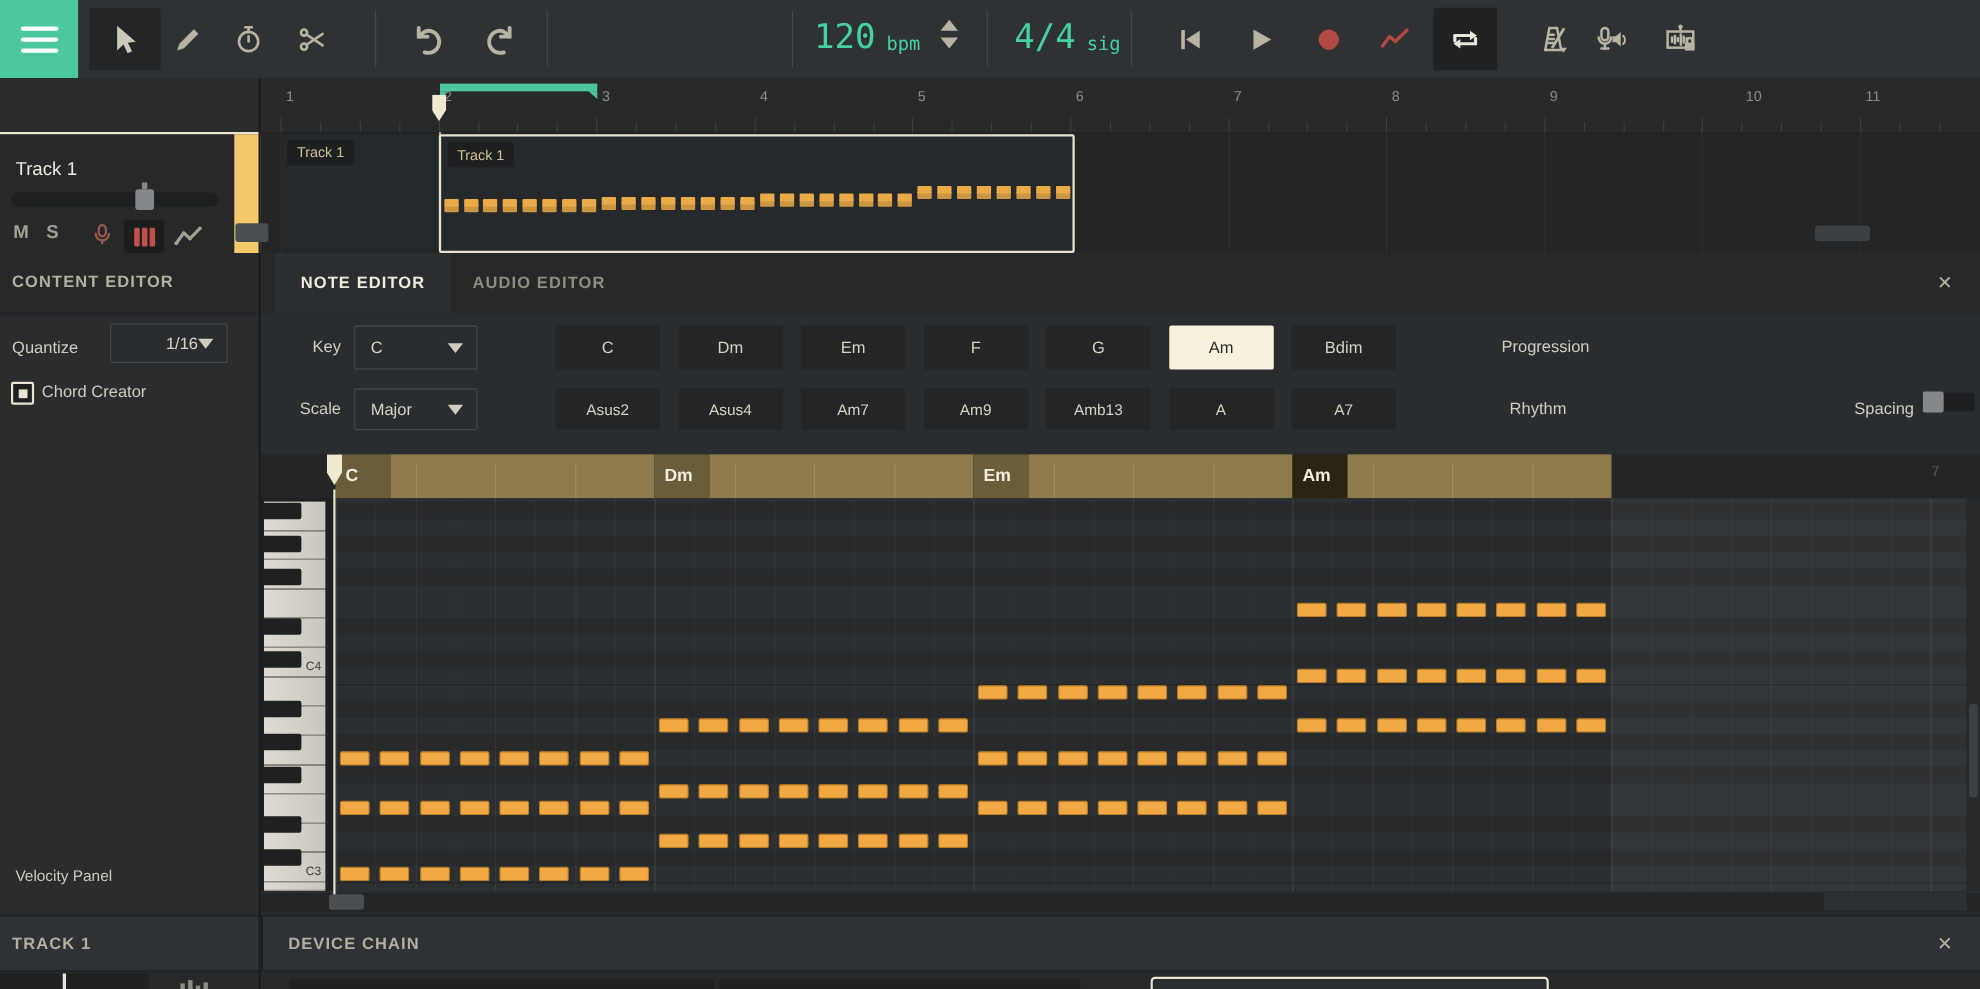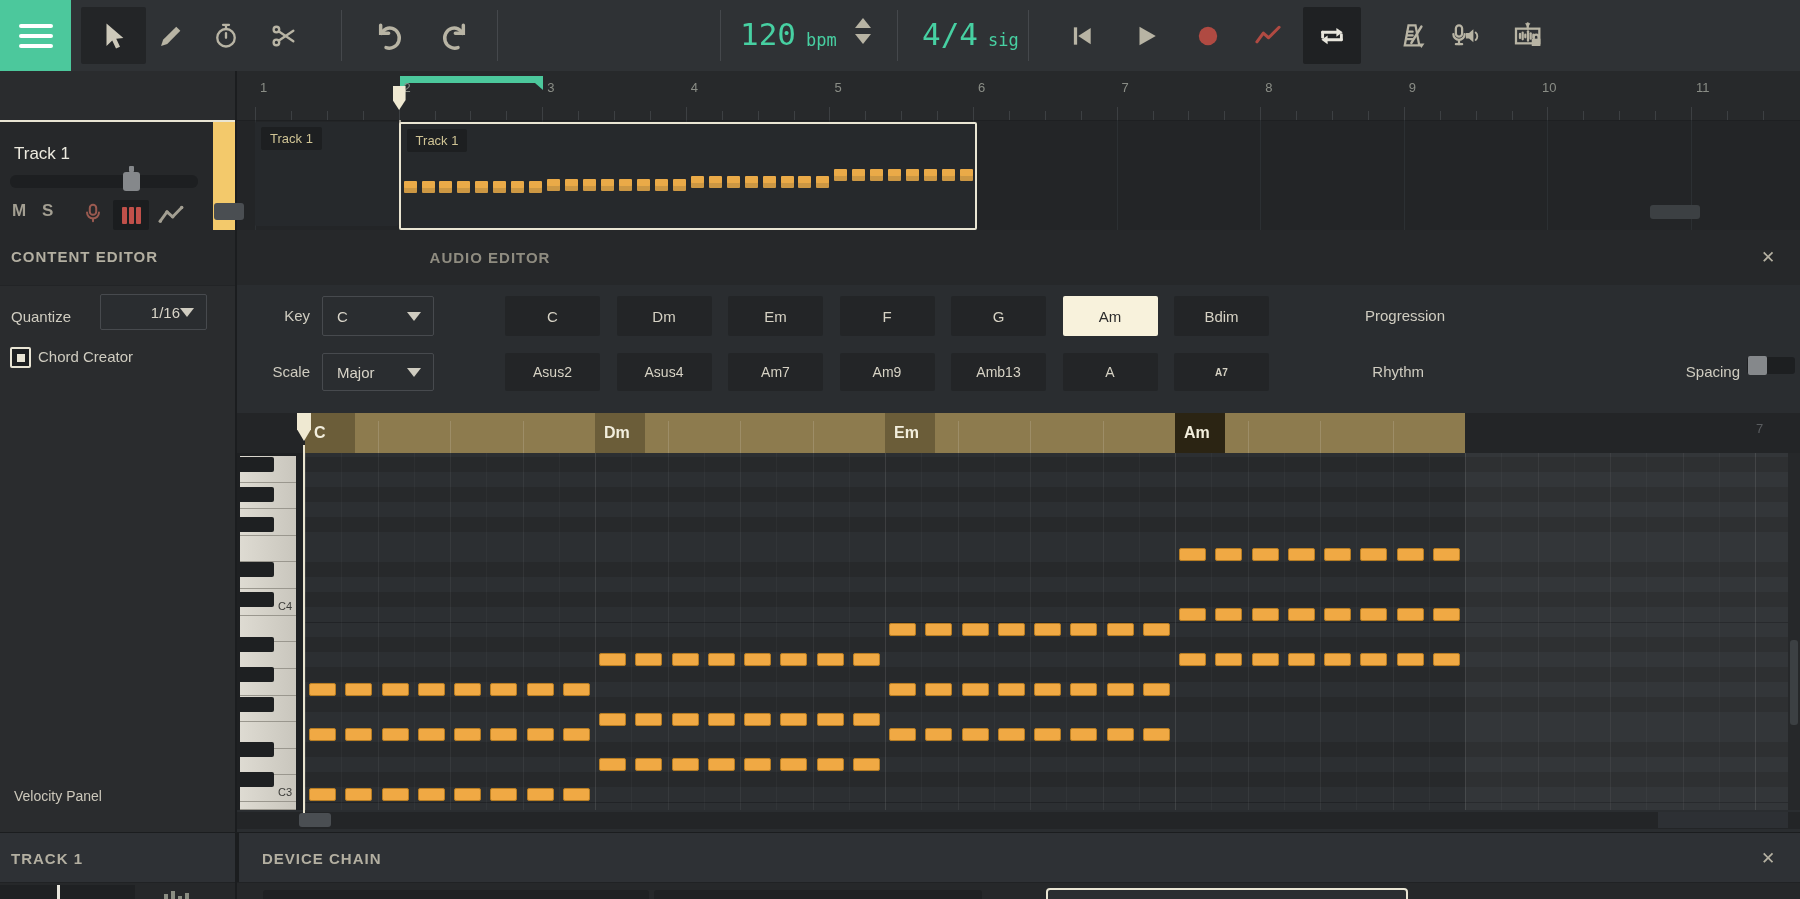--- a/index.html
+++ b/index.html
@@ -290,21 +290,21 @@
         </div>
     <div class="ruler-num" style="left: 23px; position: absolute;">1</div>
         <div class="ruler-num" style="left: 166.6px; position: absolute;">2</div>
         <div class="ruler-num" style="left: 310.2px; position: absolute;">3</div>
         <div class="ruler-num" style="left: 453.8px; position: absolute;">4</div>
         <div class="ruler-num" style="left: 597.4px; position: absolute;">5</div>
         <div class="ruler-num" style="left: 741px; position: absolute;">6</div>
         <div class="ruler-num" style="left: 884.6px; position: absolute;">7</div>
         <div class="ruler-num" style="left: 1028.2px; position: absolute;">8</div>
         <div class="ruler-num" style="left: 1171.8px; position: absolute;">9</div>
-        <div class="ruler-num" style="left: 1305px; position: absolute;">10</div>
+        <div class="ruler-num" style="left: 1350px; position: absolute;">10</div>
         <div class="ruler-num" style="left: 1459px; position: absolute;">11</div>
         <div class="tick" style="left: 18px; top: 36px; height: 13px; position: absolute;"></div>
         <div class="tick" style="left: 53.9px; top: 40px; height: 9px; position: absolute;"></div>
         <div class="tick" style="left: 89.8px; top: 40px; height: 9px; position: absolute;"></div>
         <div class="tick" style="left: 125.7px; top: 40px; height: 9px; position: absolute;"></div>
         <div class="tick" style="left: 161.6px; top: 36px; height: 13px; position: absolute;"></div>
         <div class="tick" style="left: 197.5px; top: 40px; height: 9px; position: absolute;"></div>
         <div class="tick" style="left: 233.4px; top: 40px; height: 9px; position: absolute;"></div>
         <div class="tick" style="left: 269.3px; top: 40px; height: 9px; position: absolute;"></div>
         <div class="tick" style="left: 305.2px; top: 36px; height: 13px; position: absolute;"></div>
@@ -427,20 +427,21 @@
           <div class="dash" style="left: 559.45px; top: 50px; opacity: 0.85;"></div>
         </div>
         <div style="left: 161.6px; top: 0px; width: 2px; height: 108px; background: rgba(233, 228, 207, 0.65); position: absolute;"></div>
       </div>
   </div>
   <div class="scroll-handle" style="left:214px;top:203px;width:30px;height:17px;"></div>
   <div class="scroll-handle" style="left:1650px;top:205px;width:50px;height:14px;background:#3c4043;"></div>
 
   <div class="editor">
     <div class="tabbar">
+      <div class="tab-active">NOTE EDITOR</div>
       <div class="tab-idle">AUDIO EDITOR</div>
       <div class="close-x" style="left:1524px;top:17px;">✕</div>
     </div>
 
     <div class="label abs" style="left:23px;top:77px;width:50px;text-align:right;">Key</div>
     <div class="dd" style="left:85px;top:66px;width:110px;height:38px;">
       <span class="val">C</span>
       <span class="caret"></span>
     </div>
     <div id="chordRow1">
@@ -459,21 +460,21 @@
       <span class="val">Major</span>
       <span class="caret"></span>
     </div>
     <div id="chordRow2">
         <div class="chordbtn" style="left: 268px; top: 123px; height: 38px; font-size: 14px;">Asus2</div>
         <div class="chordbtn" style="left: 379.5px; top: 123px; height: 38px; font-size: 14px;">Asus4</div>
         <div class="chordbtn" style="left: 491px; top: 123px; height: 38px; font-size: 14px;">Am7</div>
         <div class="chordbtn" style="left: 602.5px; top: 123px; height: 38px; font-size: 14px;">Am9</div>
         <div class="chordbtn" style="left: 714px; top: 123px; height: 38px; font-size: 14px;">Amb13</div>
         <div class="chordbtn" style="left: 825.5px; top: 123px; height: 38px; font-size: 14px;">A</div>
-        <div class="chordbtn" style="left: 937px; top: 123px; height: 38px; font-size: 10px; font-weight: bold;">A7</div>
+        <div class="chordbtn" style="left: 937px; top: 123px; height: 38px; font-size: 14px;">A7</div>
       </div>
     <div class="label abs" style="left:1111px;top:133px;width:76px;text-align:right;">Rhythm</div>
     <div class="label abs" style="left:1418px;top:133px;width:85px;text-align:right;">Spacing</div>
     <div class="toggle" style="left:1510px;top:127px;">
         <i></i>
       </div>
 
     <div class="strip" id="strip">
       <div class="strip-num" style="left:1519px;">7</div>
     <div class="cblock" style="left: 68px; width: 290px;">

